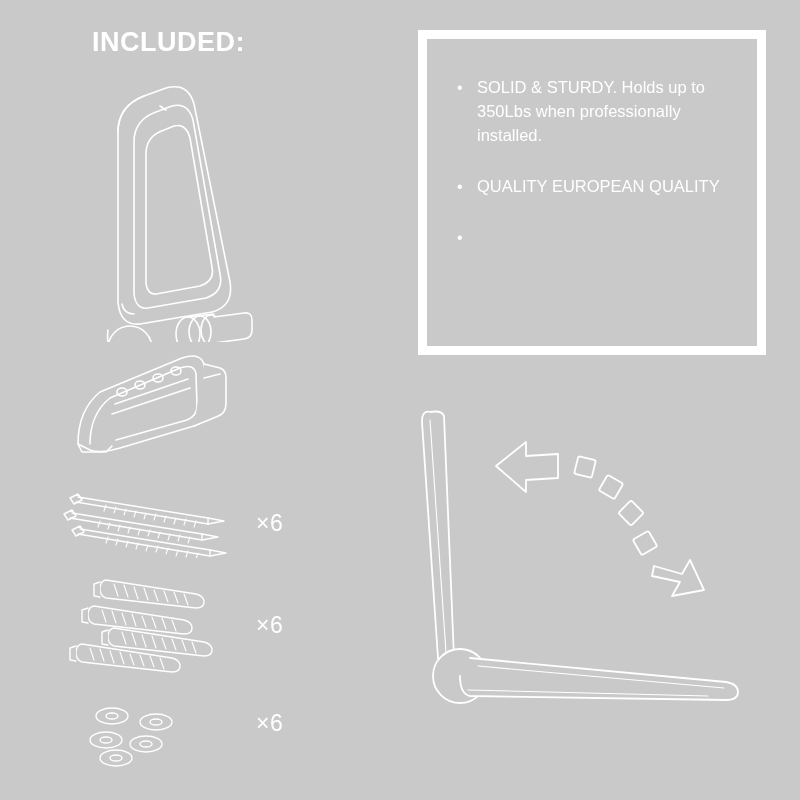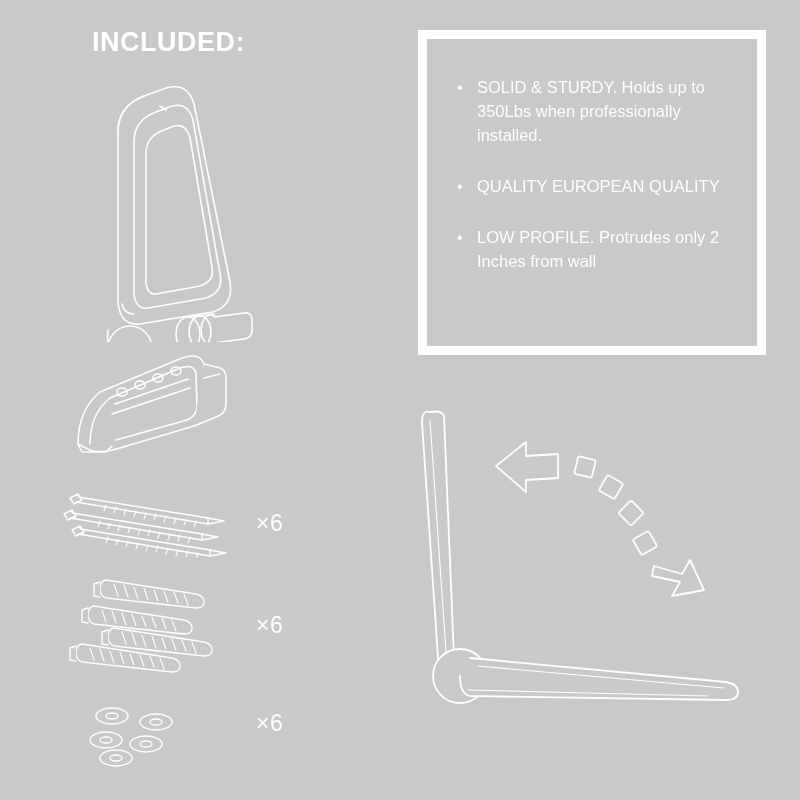--- a/index.html
+++ b/index.html
@@ -261,17 +261,16 @@
     <li class="feature-item">
       <span class="bullet">•</span>
       <span>SOLID &amp; STURDY. Holds up to 350Lbs when professionally installed.</span>
     </li>
     <li class="feature-item">
       <span class="bullet">•</span>
       <span>QUALITY  EUROPEAN QUALITY</span>
     </li>
     <li class="feature-item">
       <span class="bullet">•</span>
-      <span>LOW PROFILE. Protrudes only 2 Inches from wall</span>
     </li>
   </ul>
 
 </div>
 
 </body></html>

